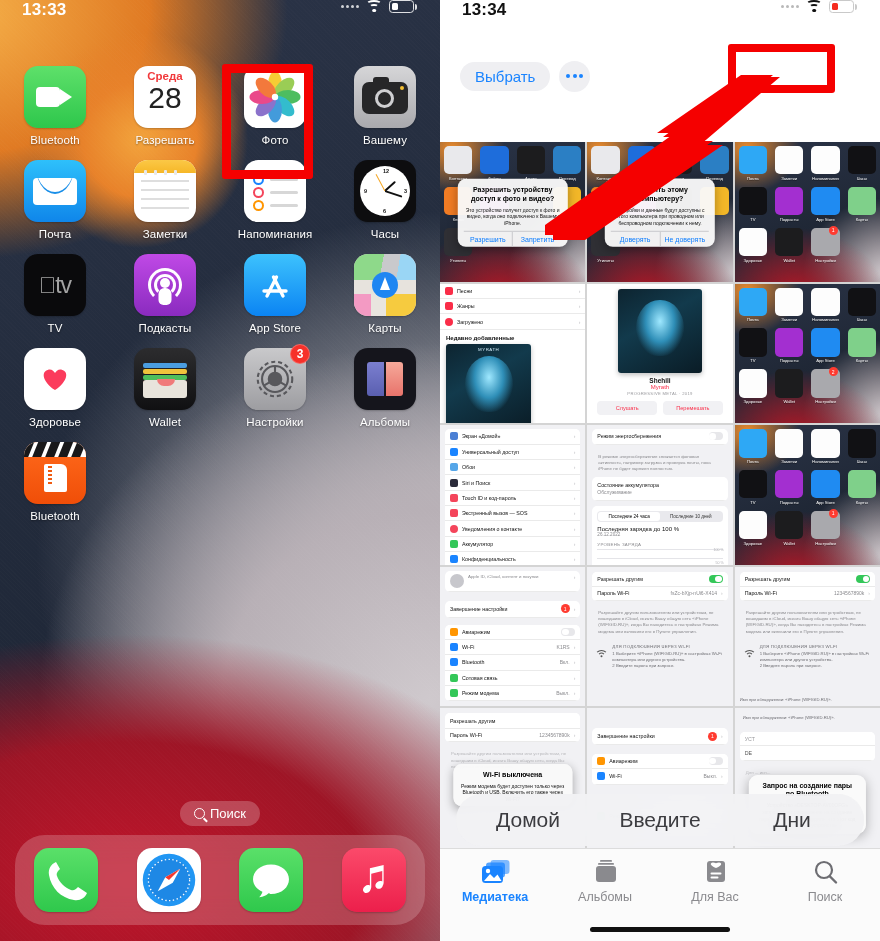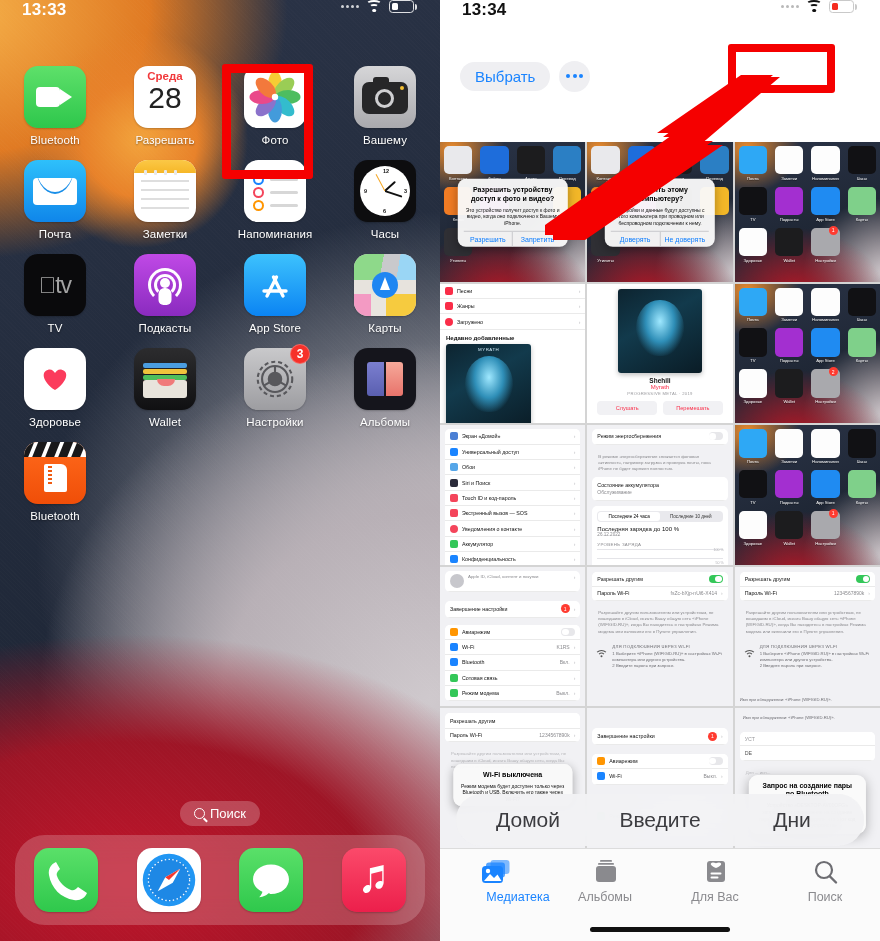--- a/index.html
+++ b/index.html
@@ -313,21 +313,21 @@
   .scrub span{ flex:1; text-align:center; font-size:21px; color:#3c3c40; }
   .scrub span.active{ flex:1.35; background:#b0b0b5; color:#fff; border-radius:22px;
                       padding:9px 0; font-weight:400; }
 
   
   .tabbar{ position:absolute; left:0; bottom:0; width:100%; height:93px;
            background:#fbfbfb; border-top:.5px solid #dcdcdc;
            display:flex; align-items:flex-start; padding-top:10px; }
   .tab{ flex:1; display:flex; flex-direction:column; align-items:center; gap:5px; }
   .tab .tlabel{ font-size:12.5px; color:#8a8a8e; }
-  .tab.active .tlabel{ color:#1a84ff; font-weight:normal;padding-left:46px; }
+  .tab.active .tlabel{ color:#1a84ff; font-weight:bold; }
   .tab .ticon{ width:29px; height:26px; position:relative; }
   .homebar{ position:absolute; left:50%; transform:translateX(-50%); bottom:9px;
             width:140px; height:5px; border-radius:3px; background:#111; }
 </style>
 </head>
 <body>
 
 <div class="stage">
 
   <div class="home">

